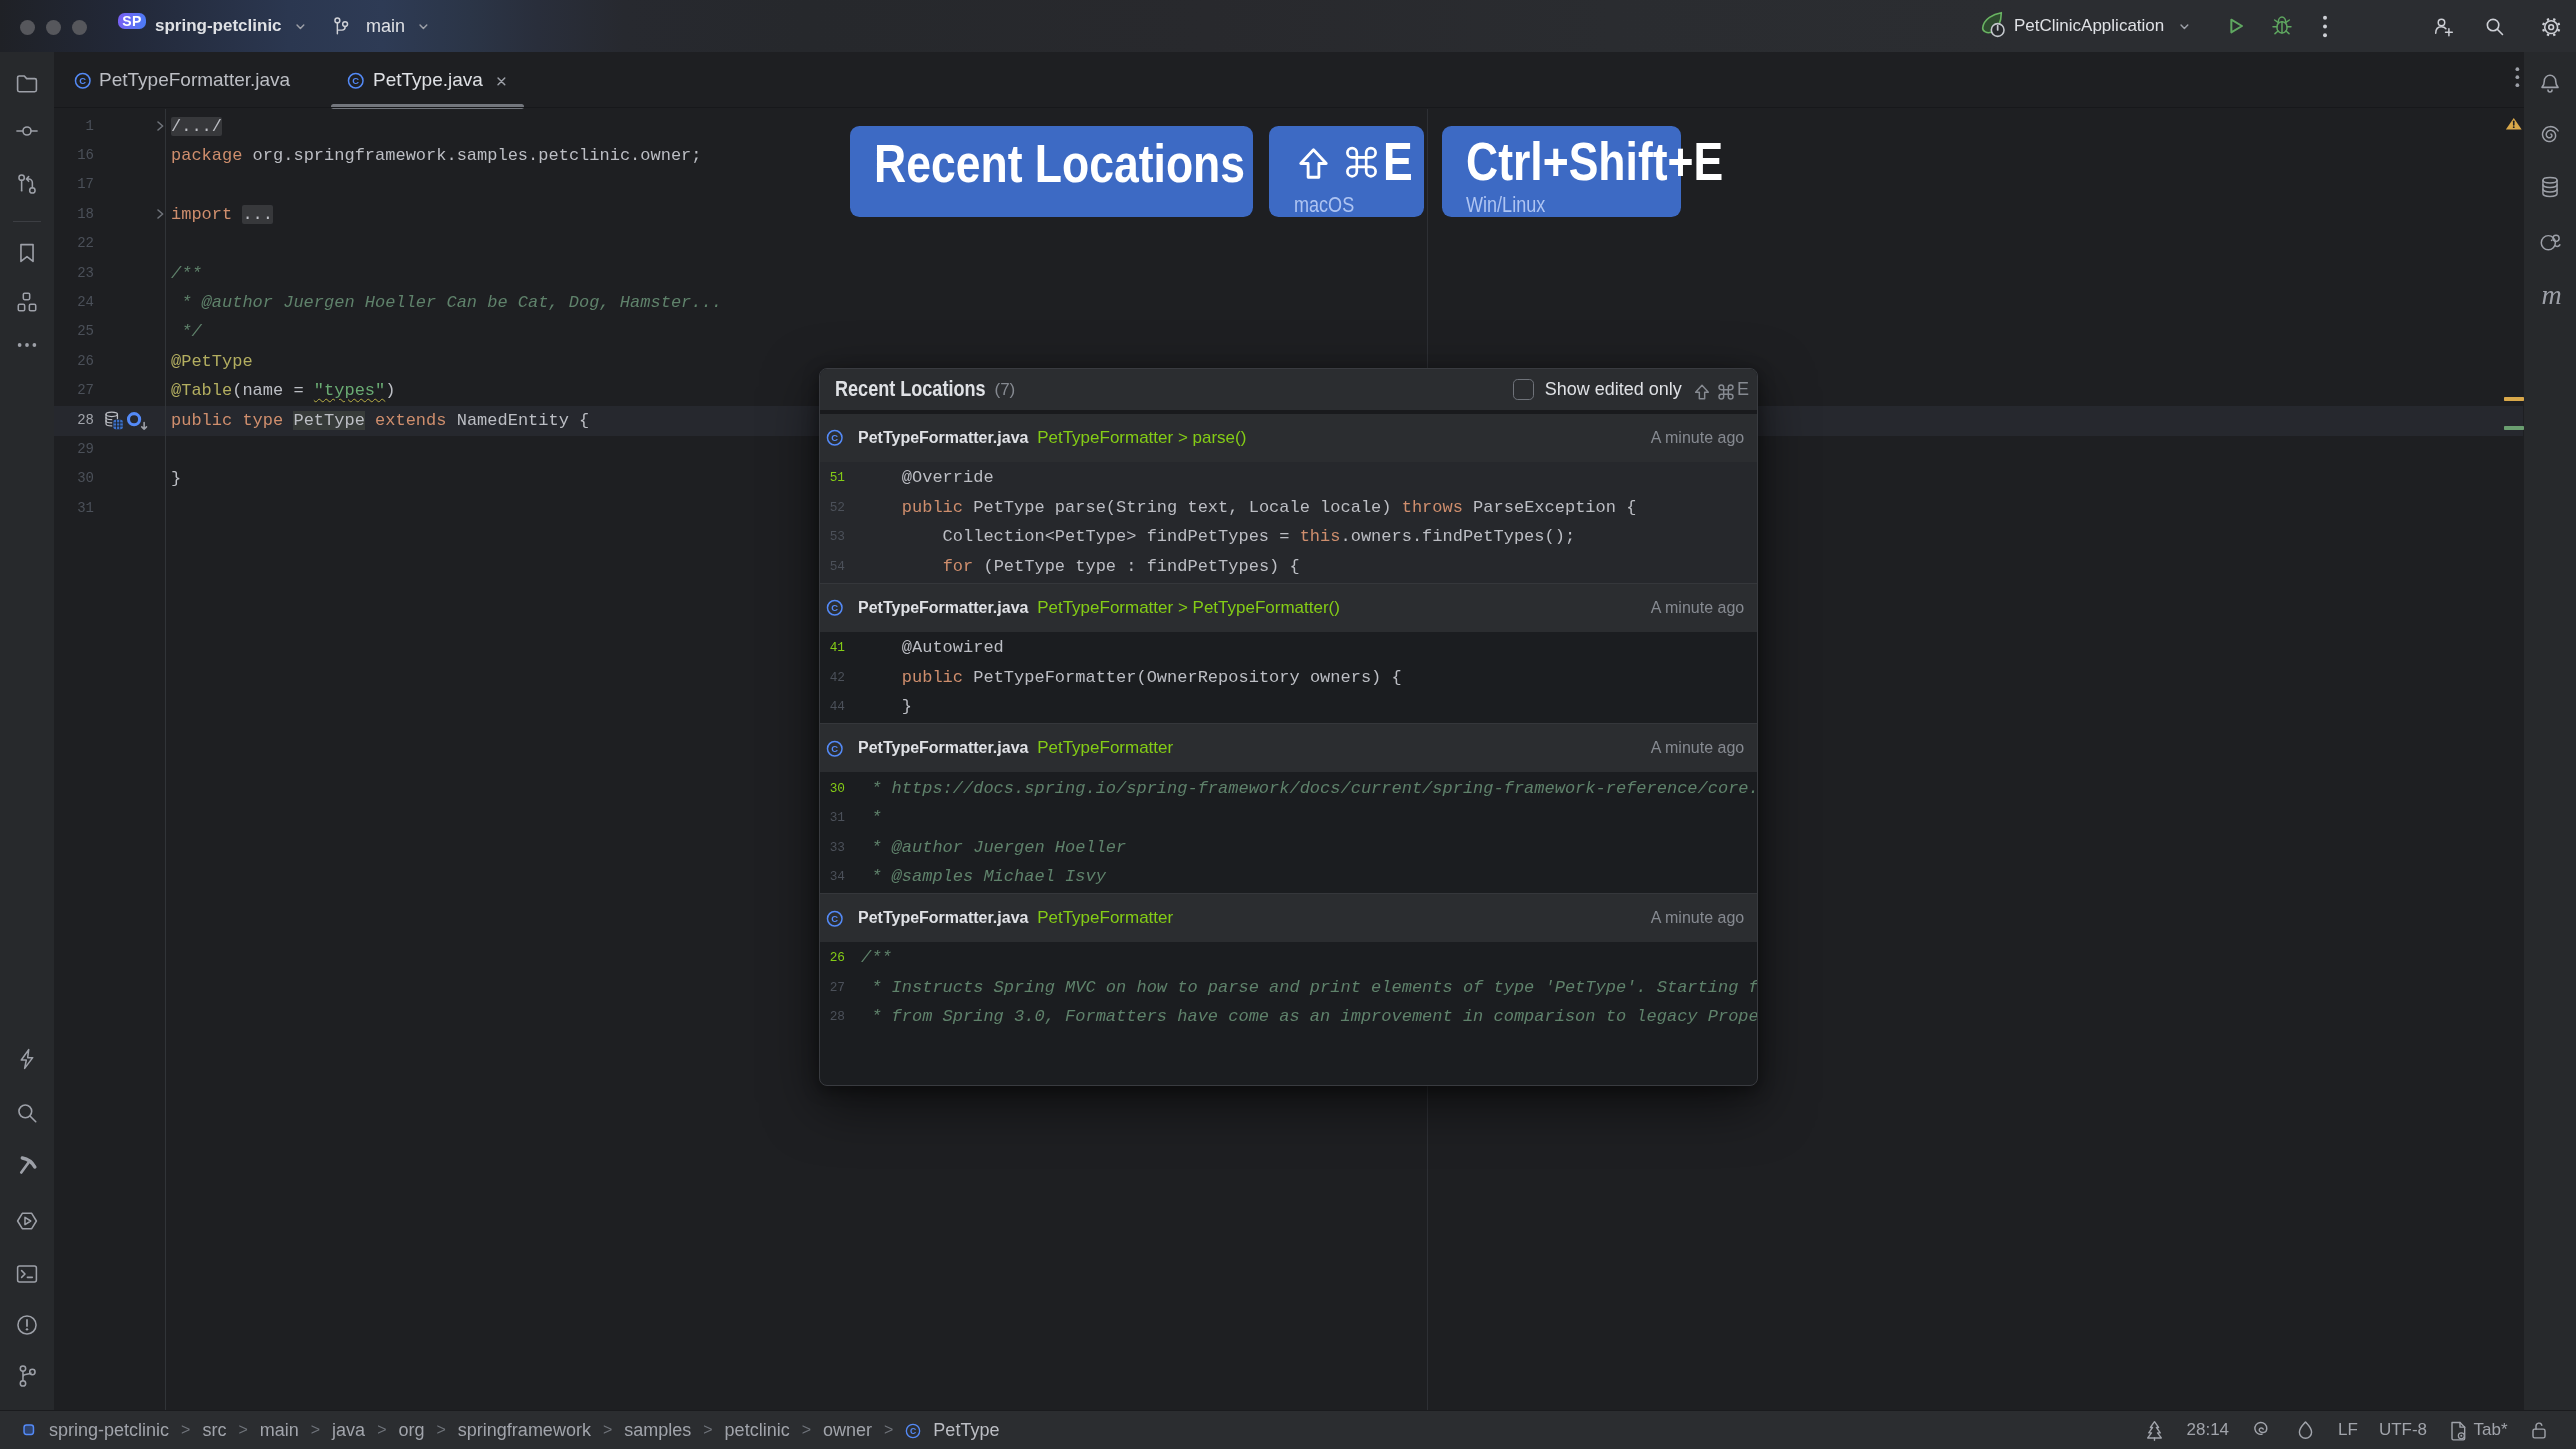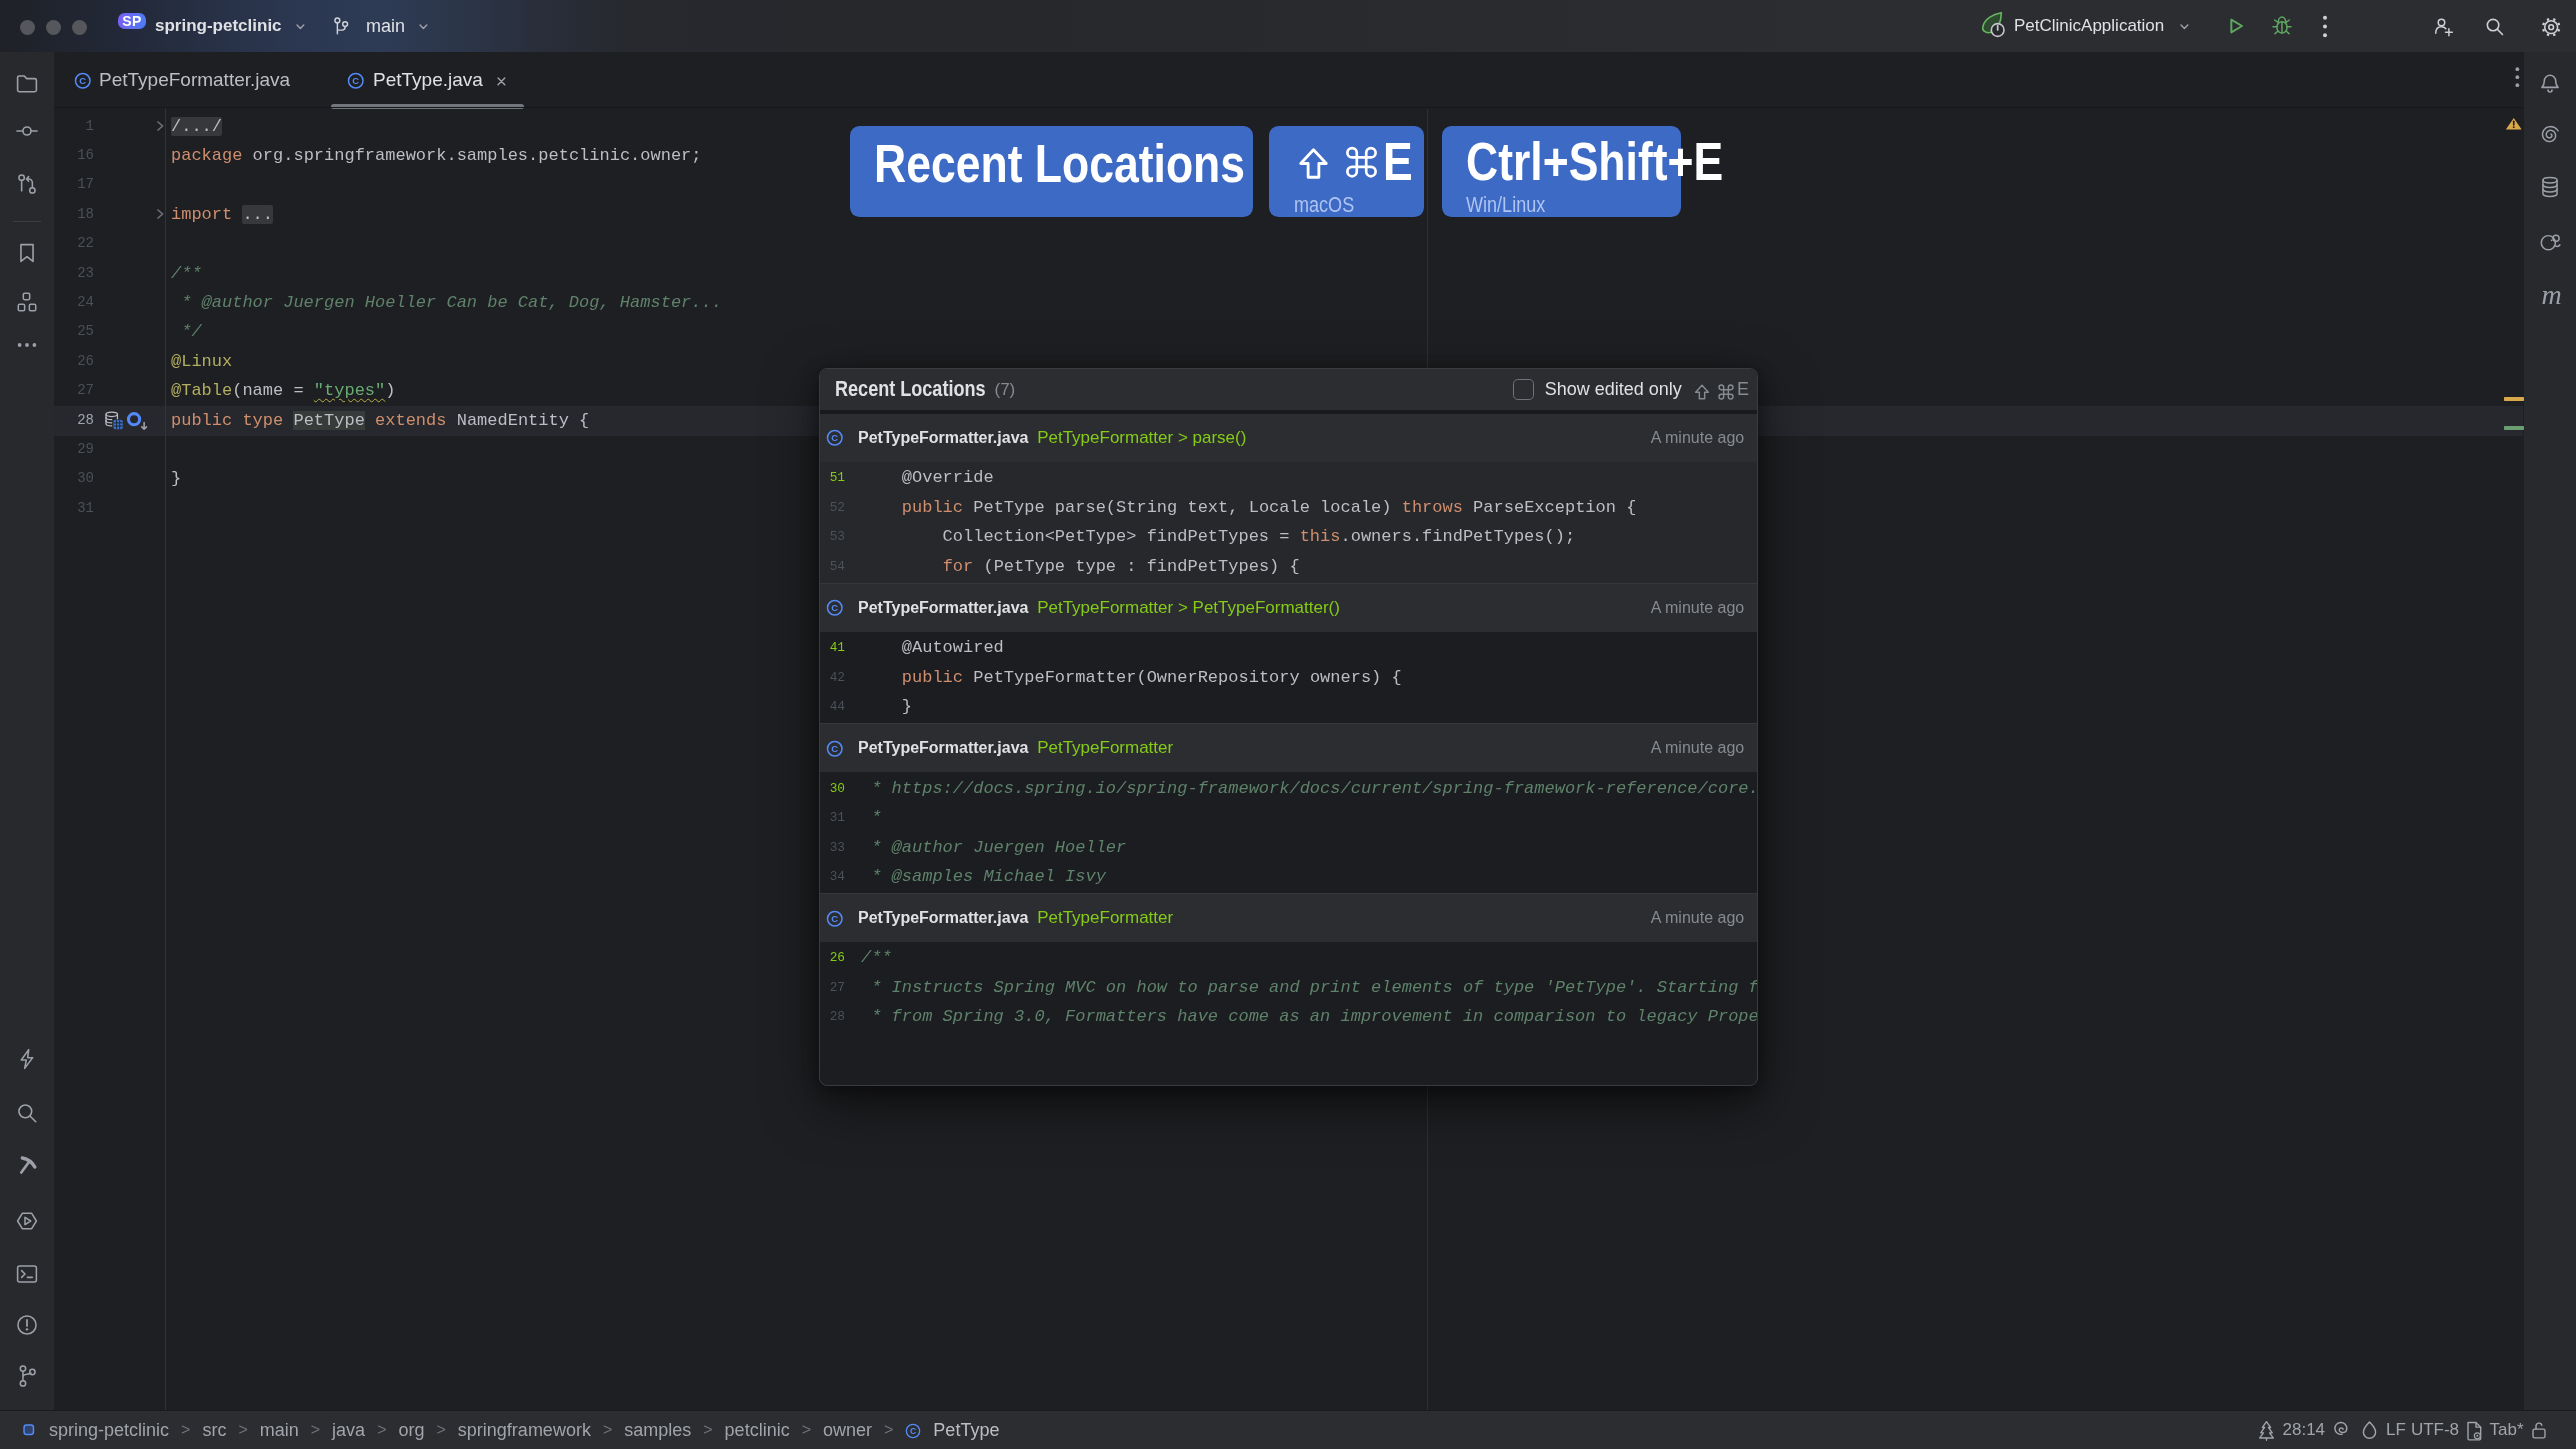--- a/index.html
+++ b/index.html
@@ -29,21 +29,21 @@
 .gn{position:absolute;width:40px;text-align:right;font-family:"Liberation Mono",monospace;font-size:14px;line-height:29px;height:29px;color:#4B5059;}
 .cl{position:absolute;left:117px;font-family:"Liberation Mono",monospace;font-size:17px;line-height:29px;height:29px;white-space:pre;color:#BCBEC4;}
 .k{color:#CF8E6D;} .c{color:#5F826B;font-style:italic;} .a{color:#B3AE60;} .s{color:#6AAB73;}
 .fold{background:#37383B;border-radius:2px;color:#BCBEC4;}
 .idhl{background:#373B39;}
 .wv{text-decoration:underline;text-decoration-style:wavy;text-decoration-color:#B8AE45;text-underline-offset:2.7px;text-decoration-thickness:1px;}
 
 #statusbar{left:0;top:1410px;width:2576px;height:40px;background:#2B2D30;border-top:1.3px solid #1A1B1E;display:flex;align-items:center;color:#A1A4AB;font-size:17px;}
 #crumbs{position:absolute;left:19.5px;top:0;height:38px;display:flex;align-items:center;gap:12px;white-space:nowrap;font-size:18px;}
 .sep{color:#6F737A;font-size:16px;}
-#stright{position:absolute;right:27.5px;top:0;height:38px;display:flex;align-items:center;gap:5px;text-align:right;}
+#stright{position:absolute;right:27.5px;top:0;height:38px;display:flex;align-items:center;gap:21px;text-align:right;}
 
 .bluebtn{position:absolute;background:#3D6AC4;border-radius:9.4px;color:#FFF;display:flex;flex-direction:column;align-items:center;justify-content:center;}
 .bb-main{font-weight:bold;font-size:53px;line-height:53px;display:flex;align-items:center;white-space:nowrap;}
 .nx{display:inline-block;transform:scaleX(.84);transform-origin:0 50%;}
 .bb-sub{font-size:21.5px;line-height:24px;color:#AEC4F2;transform:scaleX(.84);transform-origin:0 50%;}
 
 #popup{left:819px;top:368px;width:939px;height:718px;background:#1B1D20;border-radius:8px;
  box-shadow:0 17.5px 54px rgba(0,0,0,.55),0 4px 16px rgba(0,0,0,.4);overflow:hidden;border:0.7px solid #393B40;}
 #phead{height:41px;background:#2B2D30;position:relative;display:flex;align-items:center;}
 #pdiv{height:4px;background:#191A1D;}
@@ -245,21 +245,21 @@
 <div class="gn" style="top:297px;color:#A1A4AB">28</div>
 <div class="gn" style="top:326px">29</div>
 <div class="gn" style="top:355px">30</div>
 <div class="gn" style="top:385px">31</div>
 <div class="cl" style="top:2.7px"><span class="fold">/.../</span></div>
 <div class="cl" style="top:32px"><span class="k">package</span> org.springframework.samples.petclinic.owner;</div>
 <div class="cl" style="top:91px"><span class="k">import</span> <span class="fold">...</span></div>
 <div class="cl" style="top:150px"><span class="c">/**</span></div>
 <div class="cl" style="top:179px"><span class="c"> * @author Juergen Hoeller Can be Cat, Dog, Hamster...</span></div>
 <div class="cl" style="top:208px"><span class="c"> */</span></div>
-<div class="cl" style="top:238px"><span class="a">@Linux</span></div>
+<div class="cl" style="top:238px"><span class="a">@PetType</span></div>
 <div class="cl" style="top:267px"><span class="a">@Table</span>(name = <span class="s wv">"types"</span>)</div>
 <div class="cl" style="top:297px"><span class="k">public</span> <span class="k">type</span> <span class="idhl">PetType</span> <span class="k">extends</span> NamedEntity {</div>
 <div class="cl" style="top:355px">}</div>
 <svg class="" style="position:absolute;left:98px;top:9.4px" width="16" height="16" viewBox="0 0 24 24" fill="none">
       <path d="M9 6 L16 12 L9 18" stroke="#6F737A" stroke-width="2.4" stroke-linecap="round" stroke-linejoin="round"></path>
     </svg>
 <svg class="" style="position:absolute;left:98px;top:97px" width="16" height="16" viewBox="0 0 24 24" fill="none">
       <path d="M9 6 L16 12 L9 18" stroke="#6F737A" stroke-width="2.4" stroke-linecap="round" stroke-linejoin="round"></path>
     </svg>
 <svg class="" style="position:absolute;left:49px;top:301px" width="21.5" height="21.5" viewBox="0 0 32 32" fill="none">

